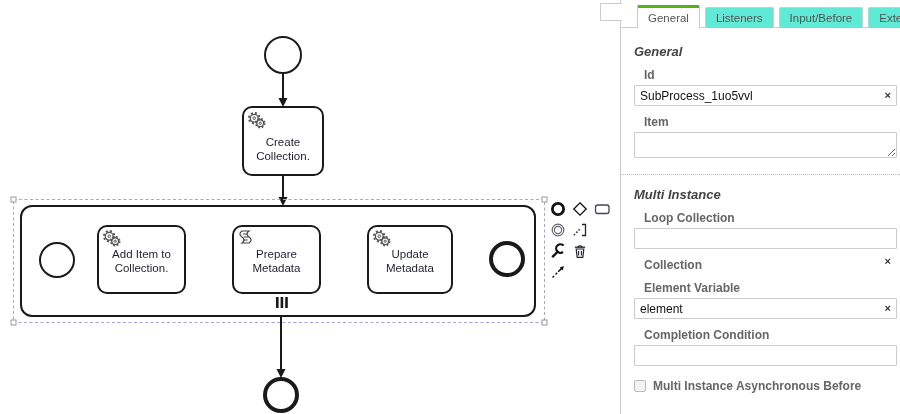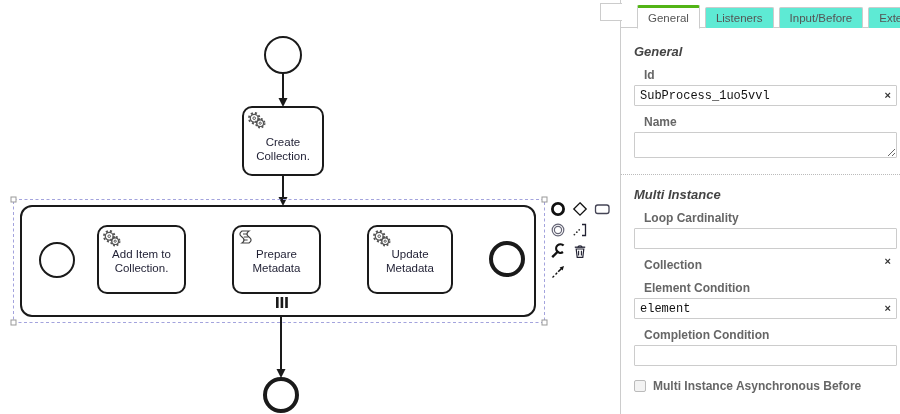--- a/index.html
+++ b/index.html
@@ -41,21 +41,21 @@
     font-size:13px;font-weight:bold;font-style:italic;color:#444;
     margin:9px 0 9px;
   }
   .field{margin-bottom:9px;position:relative;}
   .field-label{display:block;font-size:12px;font-weight:bold;color:#666;margin-bottom:3px;padding-left:10px;}
   .field input[type=text], .field textarea{
     width:100%;box-sizing:border-box;border:1px solid #ccc;border-radius:1px;
     font-family:"Liberation Sans",sans-serif;font-size:12px;color:#111;
     padding:2px 18px 2px 5px;background:#fff;outline:none;
   }
-  .field input[type=text]{height:21px;font-family:Liberation Mono, monospace;}
+  .field input[type=text]{height:21px;}
   .field textarea{height:26px;resize:both;padding-right:5px;}
   .clear-btn{
     position:absolute;right:6px;bottom:4px;font-size:11px;font-weight:bold;
     color:#333;cursor:pointer;line-height:13px;
   }
   .sep{border-top:1px dotted #bbb;margin:13px -3px 12px -13px;height:0;}
   .check-row{display:flex;align-items:center;gap:7px;margin:13px 0;}
   .check-row input[type=checkbox]{
     appearance:none;-webkit-appearance:none;width:12px;height:12px;margin:0;
     border:1px solid #bbb;border-radius:2px;background:#f3f3f3;cursor:pointer;
@@ -216,40 +216,40 @@
 
     <div class="group-heading">General</div>
 
     <div class="field">
       <span class="field-label">Id</span>
       <input type="text" value="SubProcess_1uo5vvl" style="">
       <span class="clear-btn">×</span>
     </div>
 
     <div class="field">
-      <span class="field-label">Name</span>
+      <span class="field-label">Item</span>
       <textarea style=""></textarea>
     </div>
 
     <div class="sep"></div>
 
     <div class="group-heading">Multi Instance</div>
 
     <div class="field">
-      <span class="field-label">Loop Cardinality</span>
+      <span class="field-label">Loop Collection</span>
       <input type="text" value="" style="">
     </div>
 
     <div class="field">
       <span class="field-label">Collection</span>
       <span class="clear-btn">×</span>
     </div>
 
     <div class="field">
-      <span class="field-label">Element Condition</span>
+      <span class="field-label">Element Variable</span>
       <input type="text" value="element" style="">
       <span class="clear-btn">×</span>
     </div>
 
     <div class="field">
       <span class="field-label">Completion Condition</span>
       <input type="text" value="" style="">
     </div>
 
     <div class="check-row">

